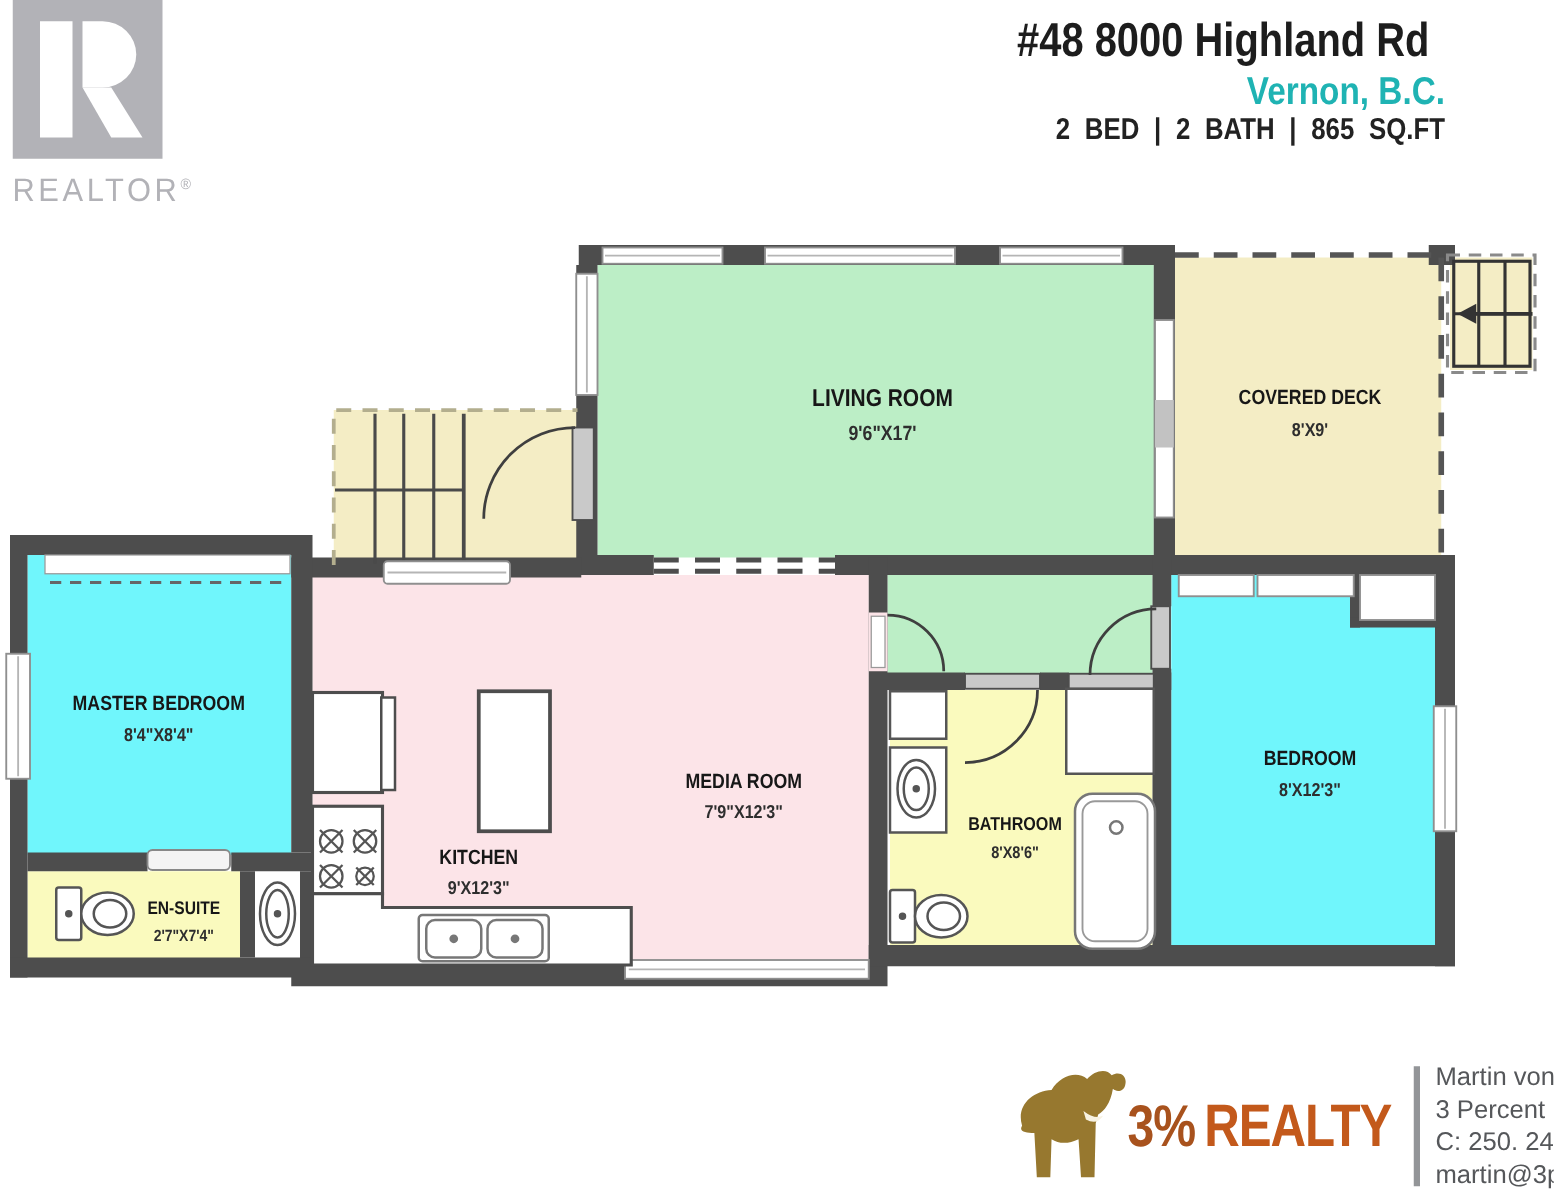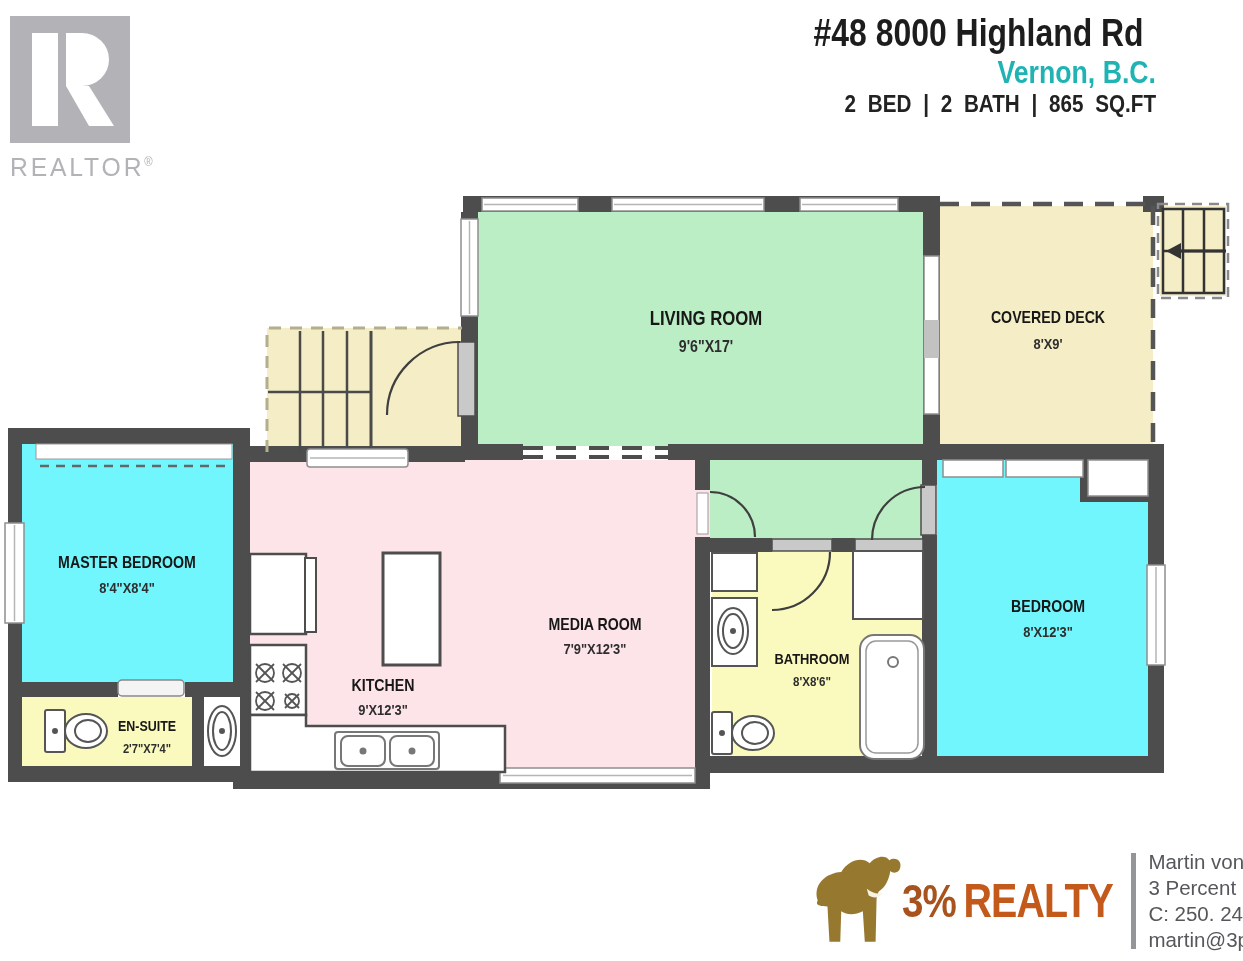--- a/index.html
+++ b/index.html
@@ -9,21 +9,21 @@
   
   .header{position:absolute;left:0;top:10px;width:1243px;text-align:right;}
   .hdr-address{font-size:38px;font-weight:700;color:#1d1d1d;letter-spacing:0px;
       transform:scaleX(.84);transform-origin:center;line-height:46px;margin:0;}
   .hdr-city{font-size:31px;font-weight:700;color:#1fb3b3;
       transform:scaleX(.86);transform-origin:center;line-height:33px;margin:0;}
   .hdr-specs{font-size:24px;font-weight:700;color:#222;word-spacing:7px;
       transform:scaleX(.86);transform-origin:center;line-height:30px;margin:0;}
 
   
-  .realtor{position:absolute;left:10px;top:16px;width:160px;}
+  .realtor{position:absolute;left:10px;top:0;width:160px;}
   .realtor-word{font-size:26px;color:#b2b2b7;letter-spacing:3px;font-weight:400;
       transform:scaleX(.95);transform-origin:left;margin-top:4px;white-space:nowrap;}
   .realtor-word sup{font-size:12px;letter-spacing:0;}
 
   
   .plan{position:absolute;left:0;top:182px;}
   .rn{font-weight:700;fill:#171717;}
   .rd{font-weight:600;fill:#2e2e2e;}
   text{font-family:"Liberation Sans",sans-serif;}
 

